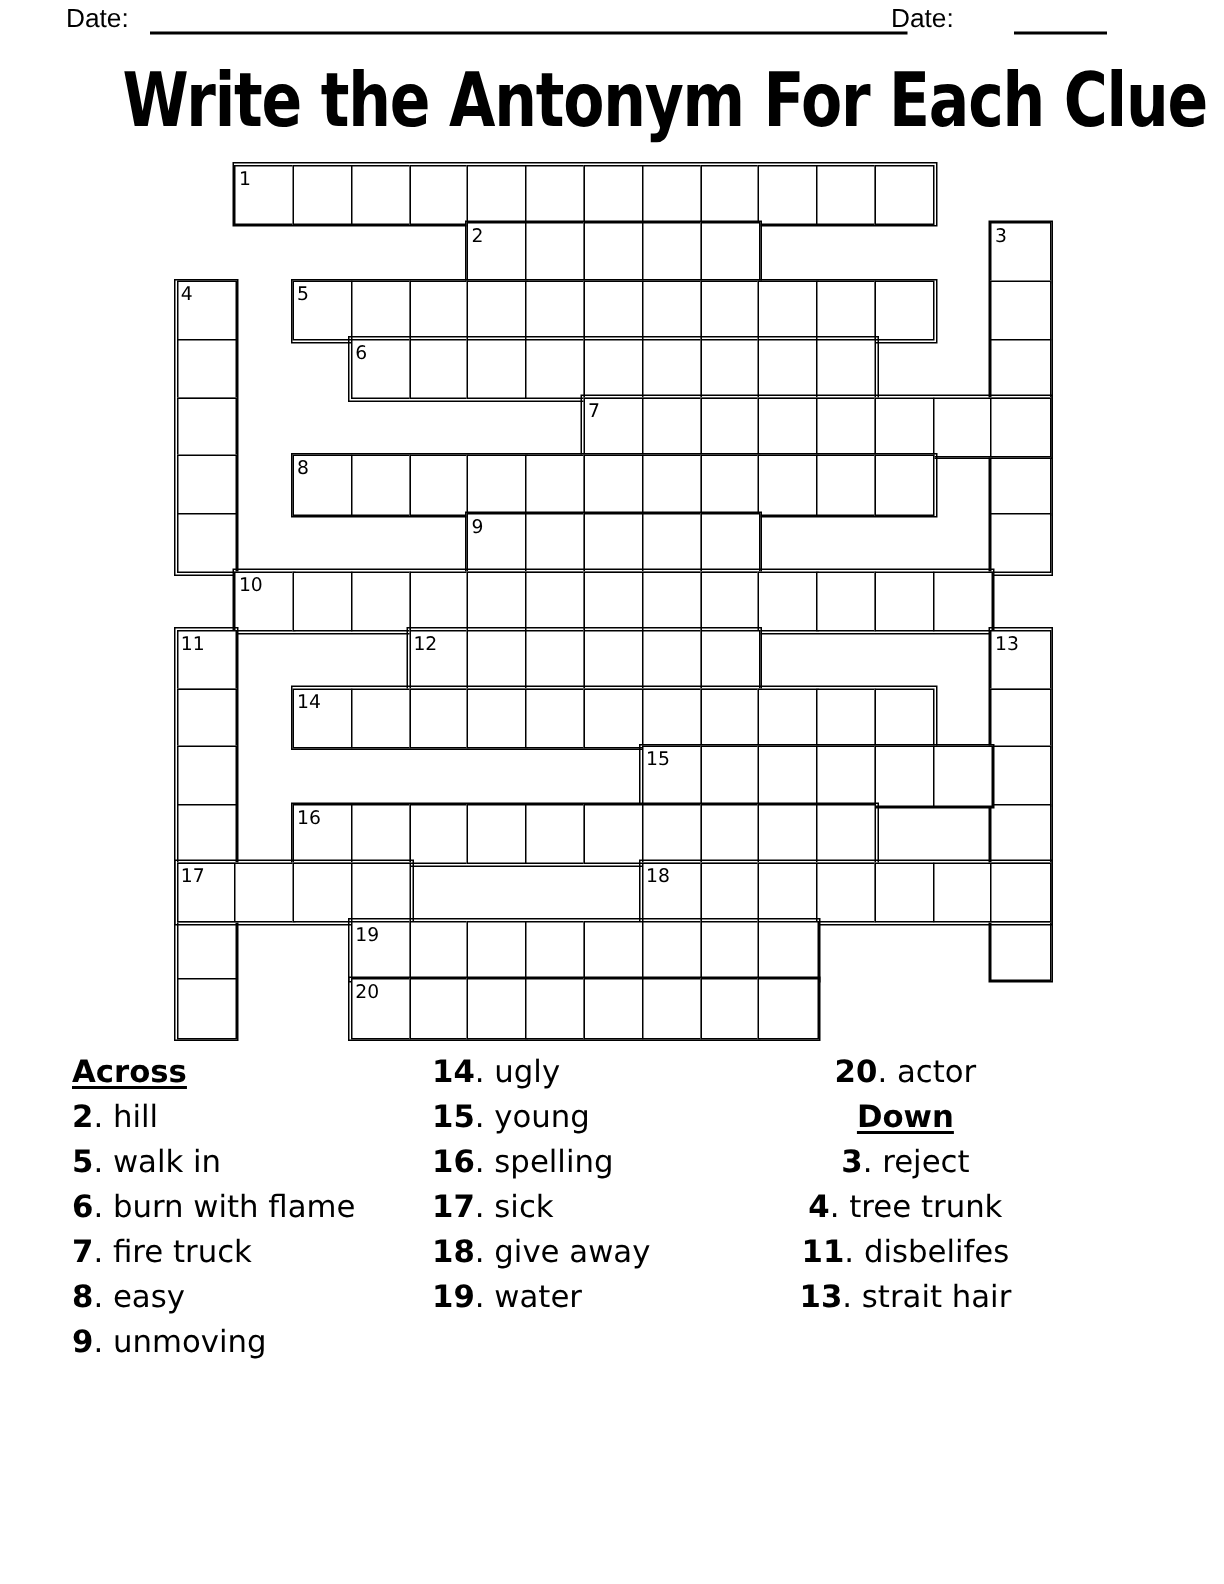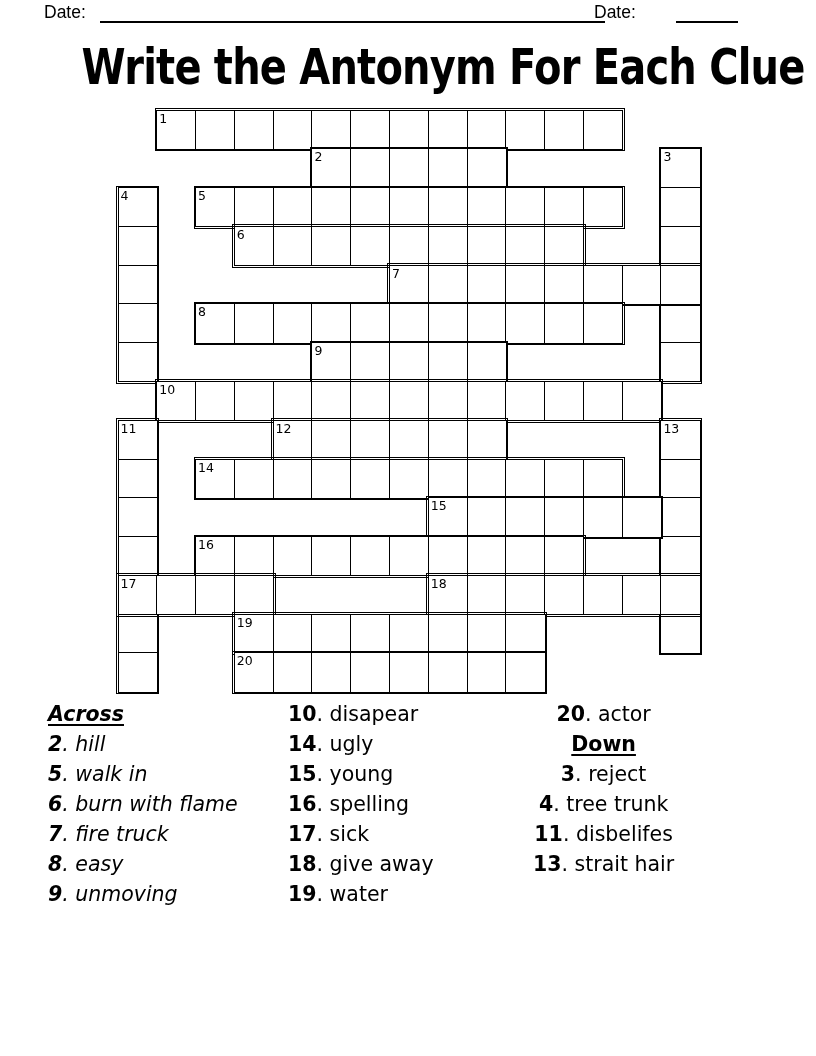--- a/index.html
+++ b/index.html
@@ -287,31 +287,30 @@
       <div class="cell" style="left: 311.4px; top: 652.42px; width: 40.28px; height: 40.28px;"></div>
       <div class="cell" style="left: 350.18px; top: 652.42px; width: 40.28px; height: 40.28px;"></div>
       <div class="cell" style="left: 388.96px; top: 652.42px; width: 40.28px; height: 40.28px;"></div>
       <div class="cell" style="left: 427.74px; top: 652.42px; width: 40.28px; height: 40.28px;"></div>
       <div class="cell" style="left: 466.52px; top: 652.42px; width: 40.28px; height: 40.28px;"></div>
       <div class="cell" style="left: 505.3px; top: 652.42px; width: 40.28px; height: 40.28px;"></div>
       <div class="word-outline" style="left: 232.34px; top: 650.92px; width: 314.74px; height: 43.28px;"></div>
     </div>
 
   <div id="clues" class="clues">
-      <div class="clue-col" style="left: 48px; font-style: italic;">
+      <div class="clue-col" style="left: 48px;">
         <div class="clue-line"><span class="clue-header">Across</span></div>
         <div class="clue-line"><b>2</b>. hill</div>
         <div class="clue-line"><b>5</b>. walk in</div>
         <div class="clue-line"><b>6</b>. burn with flame</div>
         <div class="clue-line"><b>7</b>. fire truck</div>
         <div class="clue-line"><b>8</b>. easy</div>
         <div class="clue-line"><b>9</b>. unmoving</div>
       </div>
       <div class="clue-col" style="left: 288px;">
-        <div class="clue-line"><b>10</b>. disapear</div>
         <div class="clue-line"><b>14</b>. ugly</div>
         <div class="clue-line"><b>15</b>. young</div>
         <div class="clue-line"><b>16</b>. spelling</div>
         <div class="clue-line"><b>17</b>. sick</div>
         <div class="clue-line"><b>18</b>. give away</div>
         <div class="clue-line"><b>19</b>. water</div>
       </div>
       <div class="clue-col" style="left: 533px; text-align: center;">
         <div class="clue-line"><b>20</b>. actor</div>
         <div class="clue-line"><span class="clue-header">Down</span></div>

